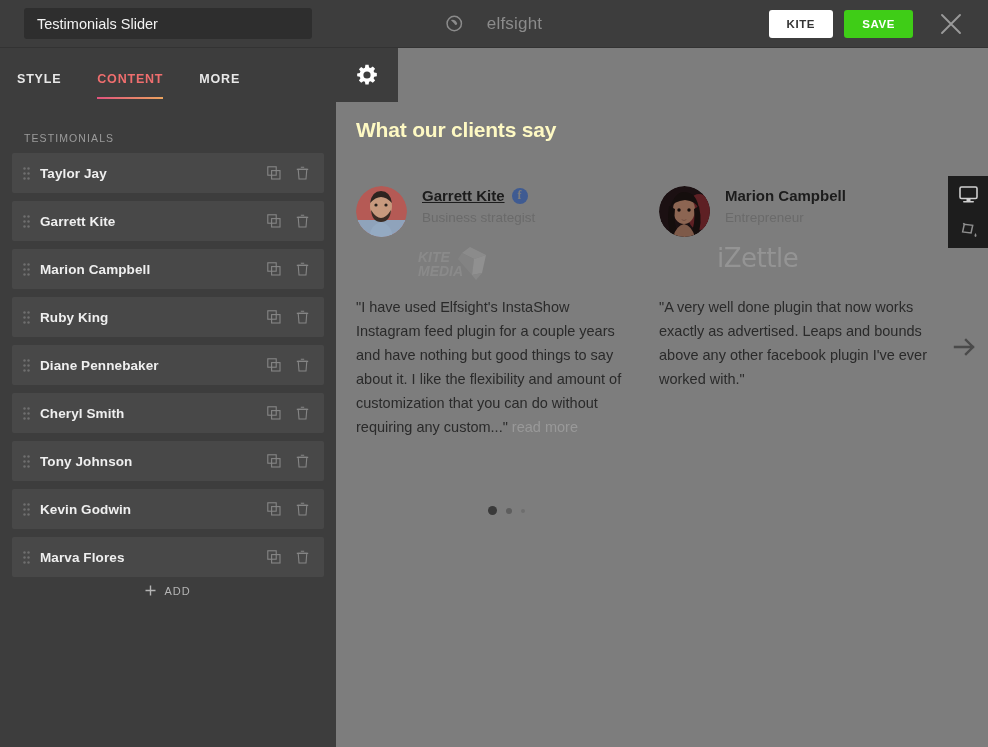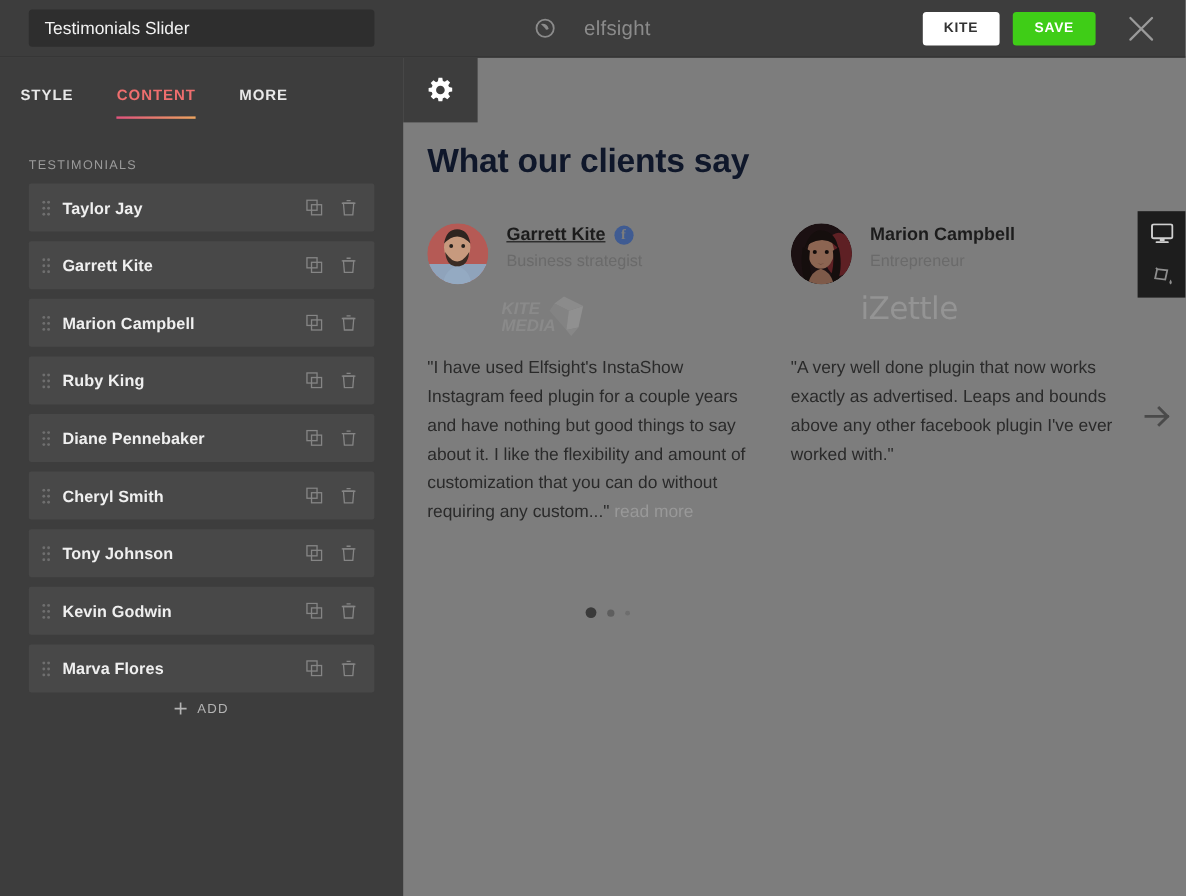--- a/index.html
+++ b/index.html
@@ -12,21 +12,21 @@
   .app { position: relative; width: 988px; height: 747px; }
 
   
   .preview {
     position: absolute; left: 0; top: 48px;
     width: 988px; height: 699px;
     background: #7d7d7d;
   }
   .preview-heading {
     position: absolute; left: 356px; top: 70px;
-    font-size: 28px; font-weight: bold; color: #0f172a;
+    font-size: 21px; font-weight: bold; color: #fef9c3;
     letter-spacing: -0.2px;
   }
   .cards { position: absolute; left: 356px; top: 135px; width: 600px; }
   .card { position: absolute; top: 0; width: 272px; }
   .card.one { left: 0; }
   .card.two { left: 303px; }
 
   .card-head { display: flex; align-items: flex-start; }
   .avatar {
     width: 51px; height: 51px; border-radius: 50%;
@@ -145,21 +145,21 @@
   }
   .gear-box {
     position: absolute; left: 336px; top: 48px;
     width: 62px; height: 54px; background: #3d3d3d;
     display: flex; align-items: center; justify-content: center;
   }
   .section-label {
     margin: 22px 0 9px 24px; font-size: 10.5px; letter-spacing: 1.1px;
     color: #9b9b9b; font-weight: normal;
   }
-  .list { padding: 0 24px; }
+  .list { padding: 0 12px; }
   .row {
     height: 40px; background: #484848; border-radius: 2px;
     margin-bottom: 8px; display: flex; align-items: center;
     position: relative; cursor: pointer;
   }
   .grip { width: 28px; display: flex; justify-content: center; }
   .row-name {
     font-size: 13.5px; color: #efefef; font-weight: bold;
     flex: 1; letter-spacing: .1px;
   }

